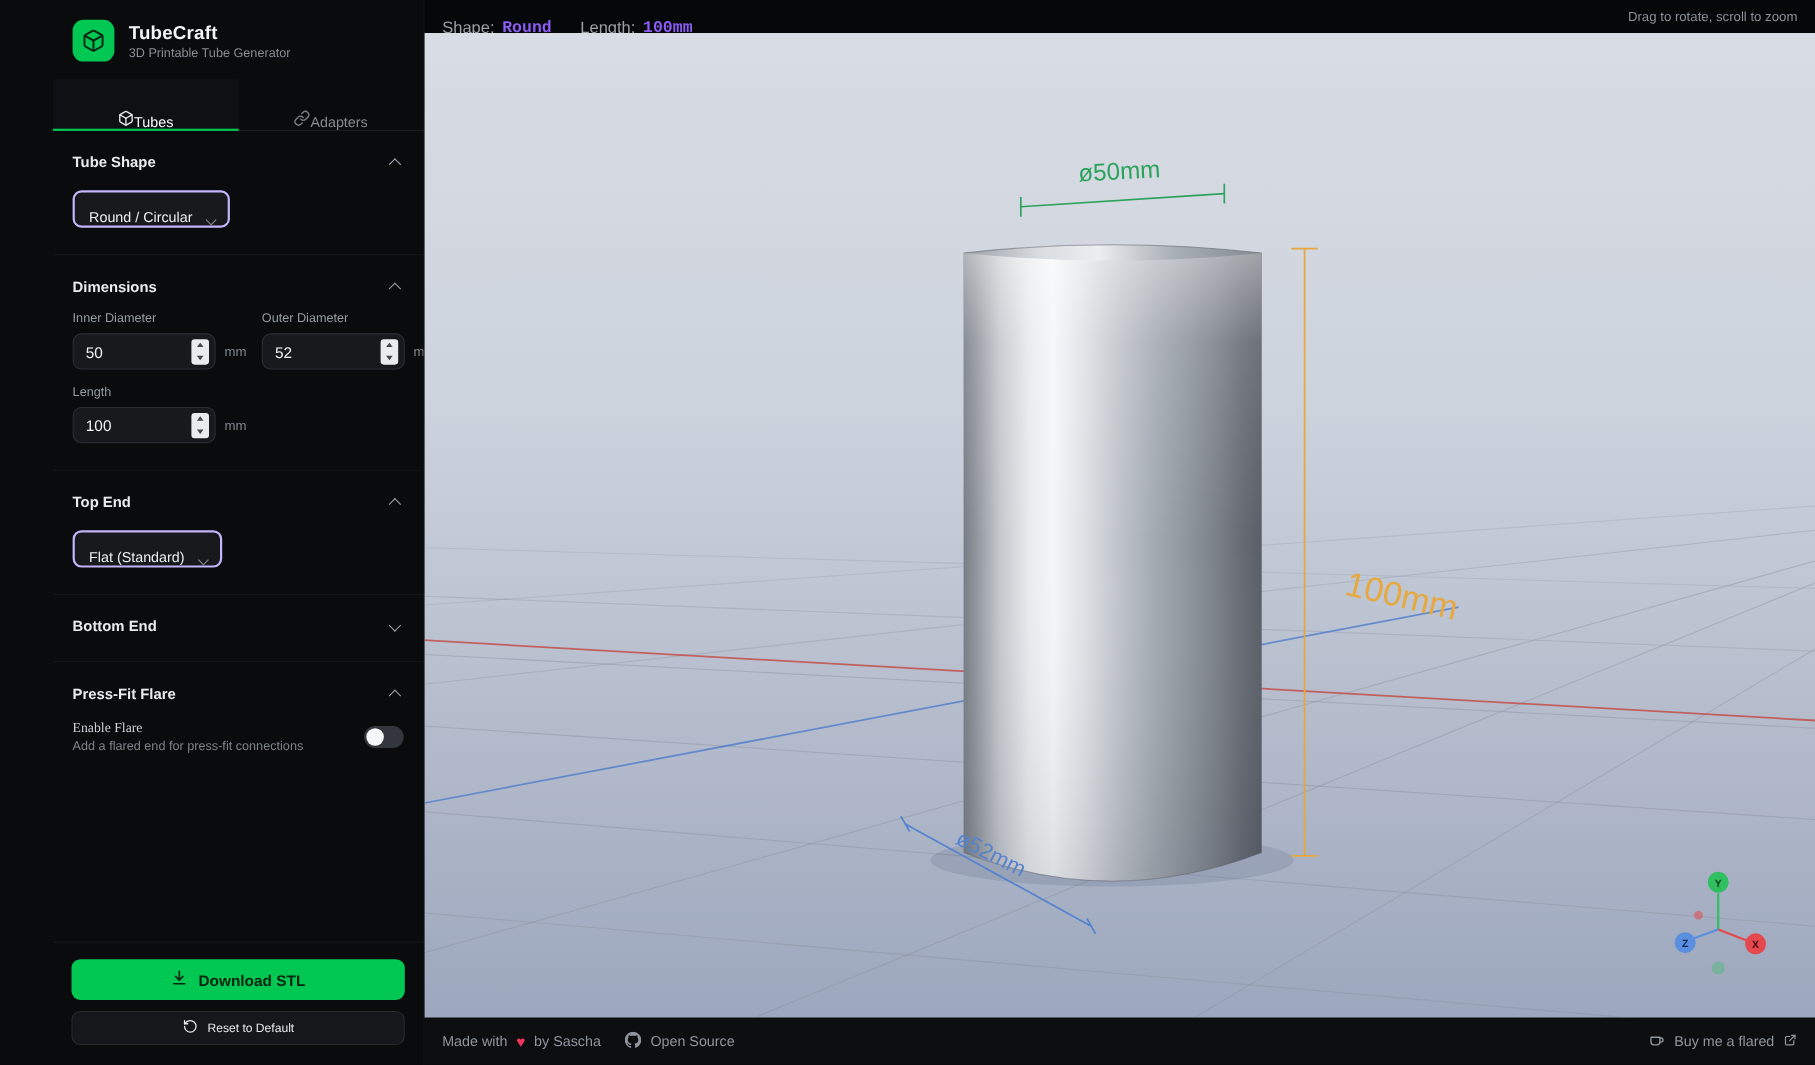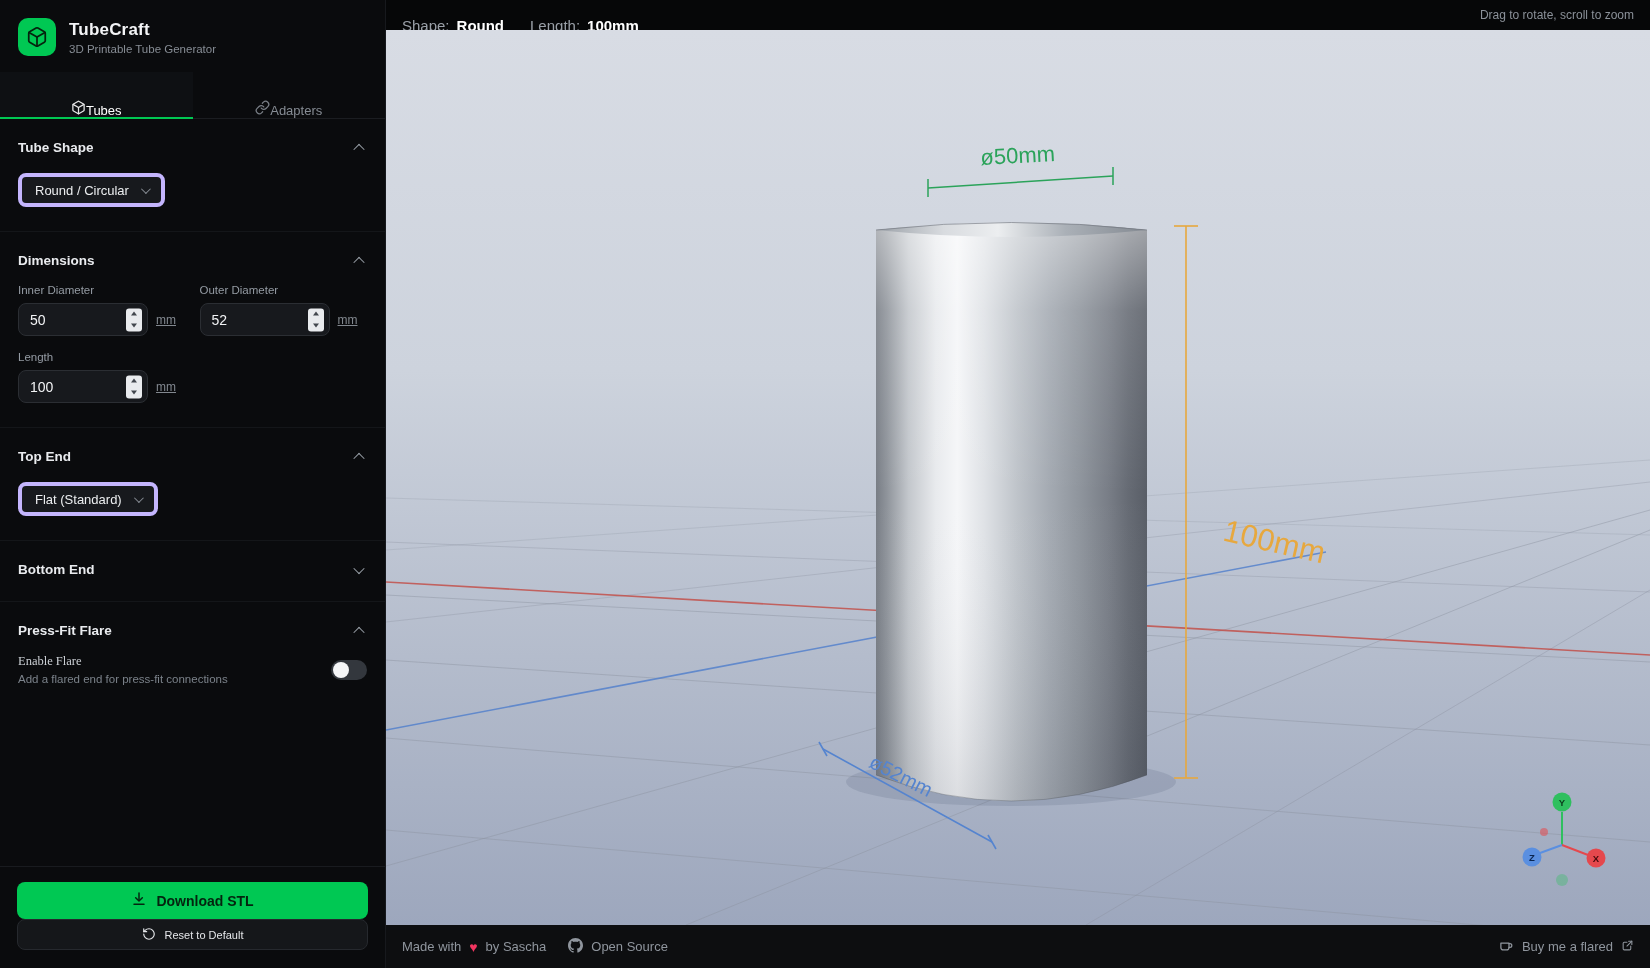--- a/index.html
+++ b/index.html
@@ -2,21 +2,21 @@
 <html><head>
 <meta charset="utf-8">
 <style>
   * { margin:0; padding:0; box-sizing:border-box; }
   html,body { width:1650px; height:968px; overflow:hidden; background:#0a0b0d;
     font-family:"Liberation Sans", sans-serif; }
   body { display:flex; }
 
   
   .sidebar { width:386px; flex:none; height:968px; background:#0a0b0d; display:flex;
-    flex-direction:column; border-right:1px solid #17191d; }
+    flex-direction:column; border-right:1px solid #17191d;padding-left:48px; }
   .sb-header { display:flex; align-items:center; gap:13px; padding:18px 18px 16px; }
   .logo { width:38px; height:38px; border-radius:10px; background:#00c853; display:flex;
     align-items:center; justify-content:center; color:#05230e; flex:none; }
   .app-title { color:#f3f4f6; font-size:17px; font-weight:700; letter-spacing:.2px; }
   .app-sub { color:#878d95; font-size:11.5px; margin-top:3px; }
 
   .tabs { display:flex; height:47px; border-bottom:1px solid #1b1d21; }
   .tab { flex:1; display:flex; align-items:flex-end; justify-content:center; gap:0;
     color:#868c94; font-size:13px; position:relative; cursor:pointer; }
   .tab.active { color:#ffffff; background:#0e1013; }
@@ -26,65 +26,65 @@
 
   .panel-scroll { flex:1; overflow:hidden; display:flex; flex-direction:column; }
   .section { padding:21px 18px 24px; border-bottom:1px solid #141619; }
   .sec-head { display:flex; align-items:center; justify-content:space-between; cursor:pointer; }
   .sec-title { color:#e9ebee; font-size:13.5px; font-weight:700; }
   .chev { width:8px; height:8px; border-right:1.6px solid #9aa1a9; border-bottom:1.6px solid #9aa1a9;
     display:inline-block; margin-right:4px; }
   .chev.up { transform:rotate(-135deg) translate(-1px,-1px); }
   .chev.down { transform:rotate(45deg) translate(-1px,-1px); }
 
-  .dropdown { margin-top:18px; display:inline-flex; align-items:center; gap:12px;
-    background:#17191d; border:4px solid #c4b5fd; border-radius:8px; padding:0 13px; height:34px;
+  .dropdown { margin-top:18px; display:inline-flex; align-items:flex-end; gap:12px;
+    background:#17191d; border:2px solid #c4b5fd; border-radius:8px; padding:0 13px; height:34px;
     color:#eceef0; font-size:13px; cursor:pointer; }
   .dd-chev { width:7px; height:7px; border-right:1.5px solid #848a92; border-bottom:1.5px solid #848a92;
     transform:rotate(45deg) translateY(-2px); }
 
   .dim-grid { margin-top:16px; display:grid; grid-template-columns:1fr 1fr; column-gap:14px; row-gap:15px; }
   .field-label { color:#959ca4; font-size:11.5px; margin-bottom:7px; }
   .input-row { display:flex; align-items:center; gap:8px; }
   .num-wrap { position:relative; width:130px; height:33px; background:#17191d;
     border:1px solid #2b2e33; border-radius:8px; display:flex; align-items:center; }
   .num-wrap input { background:transparent; border:none; outline:none; color:#f2f3f5;
     font-size:14px; width:100%; padding:0 26px 0 11px; font-family:"Liberation Sans",sans-serif; }
   .spinner { position:absolute; right:5px; top:50%; transform:translateY(-50%); width:16px; height:23px;
     background:#e9ebee; border-radius:3px; display:flex; flex-direction:column; overflow:hidden; }
   .spin-btn { flex:1; display:flex; align-items:center; justify-content:center; cursor:pointer; }
   .tri-up { width:0; height:0; border-left:3.5px solid transparent; border-right:3.5px solid transparent;
     border-bottom:4.5px solid #42474e; }
   .tri-down { width:0; height:0; border-left:3.5px solid transparent; border-right:3.5px solid transparent;
     border-top:4.5px solid #42474e; }
-  .unit { color:#82888f; font-size:12px;text-decoration:underline; }
+  .unit { color:#82888f; font-size:12px; }
 
   .flare-row { margin-top:16px; display:flex; align-items:center; justify-content:space-between; gap:12px; }
   .flare-label { color:#cdd1d6; font-size:12.5px;font-family:Liberation Serif, serif; }
   .flare-desc { color:#7b828a; font-size:11.5px; margin-top:4px; }
   .toggle { width:36px; height:20px; border-radius:999px; background:#33373d; position:relative;
     flex:none; cursor:pointer; }
   .knob { position:absolute; left:2px; top:2px; width:16px; height:16px; border-radius:50%;
     background:#f5f6f7; }
 
   .sb-footer { margin-top:auto; border-top:1px solid #191b1f; padding:15px 17px 18px;
-    display:flex; flex-direction:column; }
+    display:flex; flex-direction:column; gap:10px; }
   .btn { display:flex; align-items:center; justify-content:center; gap:9px; border-radius:8px;
     cursor:pointer; font-family:"Liberation Sans",sans-serif; }
   .btn-primary { height:37px; background:#00c853; color:#04240f; font-size:14px; font-weight:700; border:none; }
   .btn-secondary { height:31px; background:#15171a; color:#e5e7ea; font-size:11px;
     border:1px solid #26292e; }
 
   
   .main { flex:1; display:flex; flex-direction:column; min-width:0; }
   .topbar { height:30px; flex:none; background:#060708; display:flex; align-items:center;
     padding:0 16px; gap:26px; }
   .tb-pair { display:flex; gap:7px; font-size:15px;margin-top:20px; }
   .tb-key { color:#9aa0a8; }
-  .tb-val { color:#ffffff; font-weight:700; }
+  .tb-val { color:#8b5cf6; font-weight:700;font-family:Liberation Mono, monospace; }
   .tb-hint { margin-left:auto; color:#8b9199; font-size:12px; }
 
   .viewport { flex:1; position:relative; overflow:hidden;
     background:linear-gradient(180deg,#d8dce4 0%, #cdd3dd 38%, #b4bccc 70%, #9da7bd 100%); }
   .scene-svg { position:absolute; inset:0; width:100%; height:100%; }
 
   .statusbar { height:43px; flex:none; background:#0d0e10; display:flex; align-items:center;
     padding:0 16px; color:#8f959d; font-size:13px; gap:8px; }
   .heart { color:#f13560; font-size:14px; }
   .sb-group { display:flex; align-items:center; gap:8px; }

